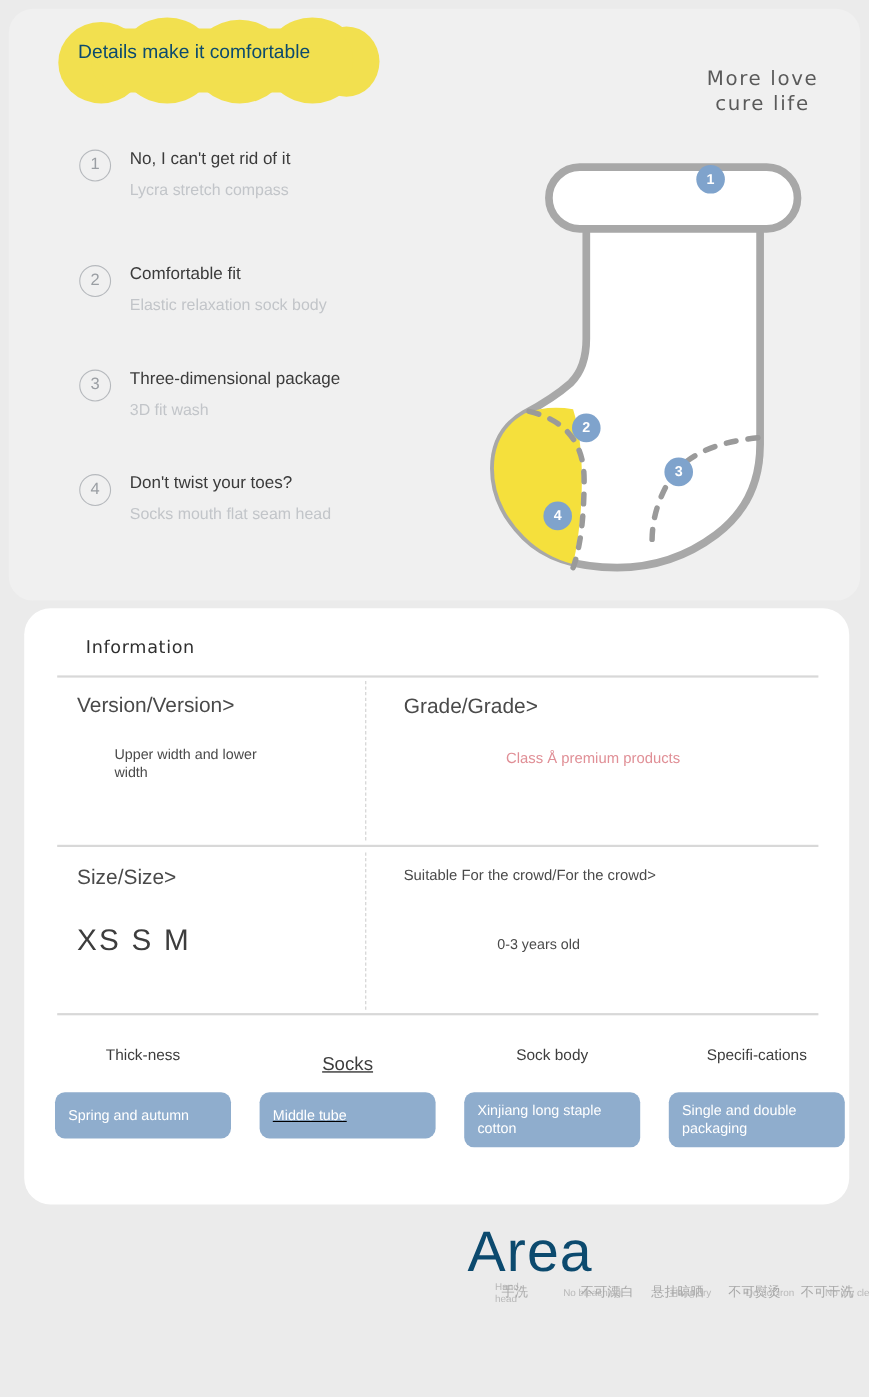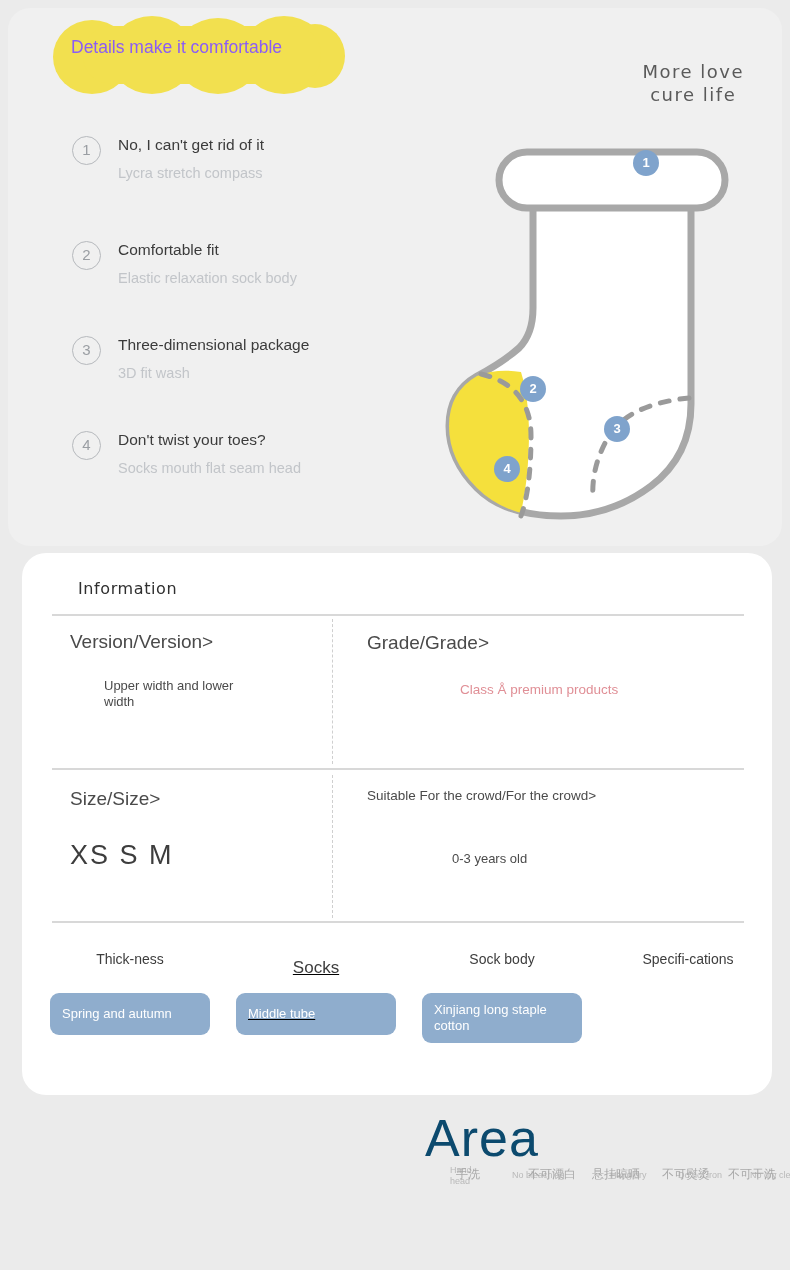--- a/index.html
+++ b/index.html
@@ -28,21 +28,21 @@
     position: absolute; background: #f2e04f; border-radius: 50%;
   }
   .cloud-badge .b1 { left: 0;   top: 4px;  width: 78px; height: 74px; }
   .cloud-badge .b2 { left: 56px; top: 0;   width: 86px; height: 78px; }
   .cloud-badge .b3 { left: 122px; top: 2px; width: 86px; height: 76px; }
   .cloud-badge .b4 { left: 188px; top: 0;  width: 86px; height: 78px; }
   .cloud-badge .b5 { left: 232px; top: 8px; width: 60px; height: 64px; }
   .cloud-badge .bar { left: 30px; top: 10px; width: 238px; height: 58px; border-radius: 28px; }
   .cloud-badge .txt {
     position: absolute; left: 18px; top: 20px; width: 262px;
-    font-size: 17.5px; line-height: 23px; color: #8b5cf6; font-weight: 400;
+    font-size: 17.5px; line-height: 23px; color: #0c4a6e; font-weight: 400;
   }
 
   
   .slogan {
     position: absolute; right: 38px; top: 52px;
     text-align: center; color: #5a5a5a;
   }
   .slogan .l1 {
     font-family: "DejaVu Sans", sans-serif;
     font-size: 18px; letter-spacing: 1.5px; line-height: 23px;
@@ -278,20 +278,21 @@
       <div class="pill-col pc2">
         <div class="pill-head big">Socks</div>
         <div class="pill">Middle tube</div>
       </div>
       <div class="pill-col pc3">
         <div class="pill-head">Sock body</div>
         <div class="pill">Xinjiang long staple cotton</div>
       </div>
       <div class="pill-col pc4">
         <div class="pill-head">Specifi-cations</div>
+        <div class="pill">Single and double packaging</div>
       </div>
     </div>
   </div>
 
   <div class="area-title">Area</div>
   <div class="care">
     <span class="c-en1">Hand head</span>
     <span class="cn c-cn1">手洗</span>
     <span class="c-en2">No bleaching</span>
     <span class="cn c-cn2">不可漂白</span>

